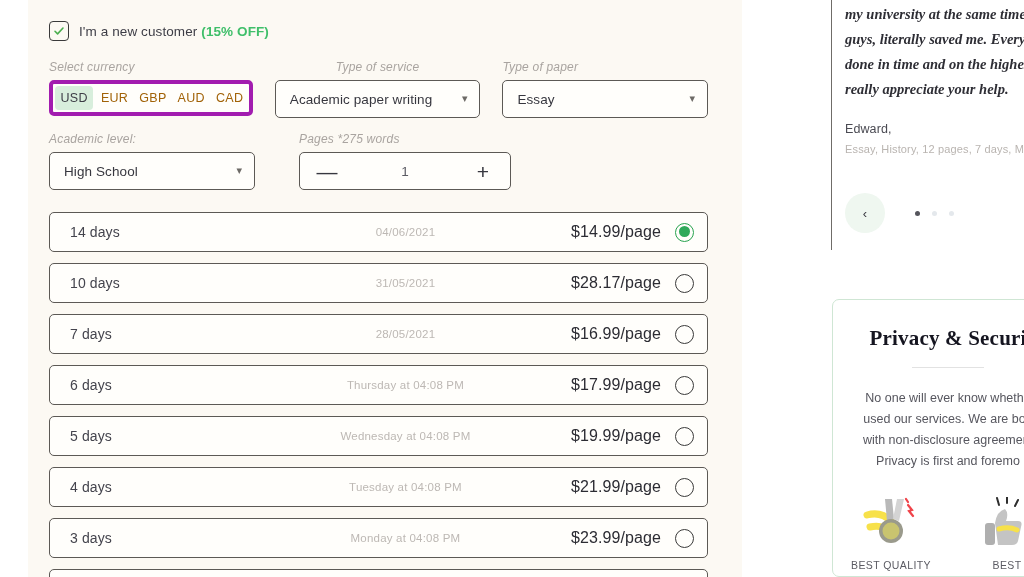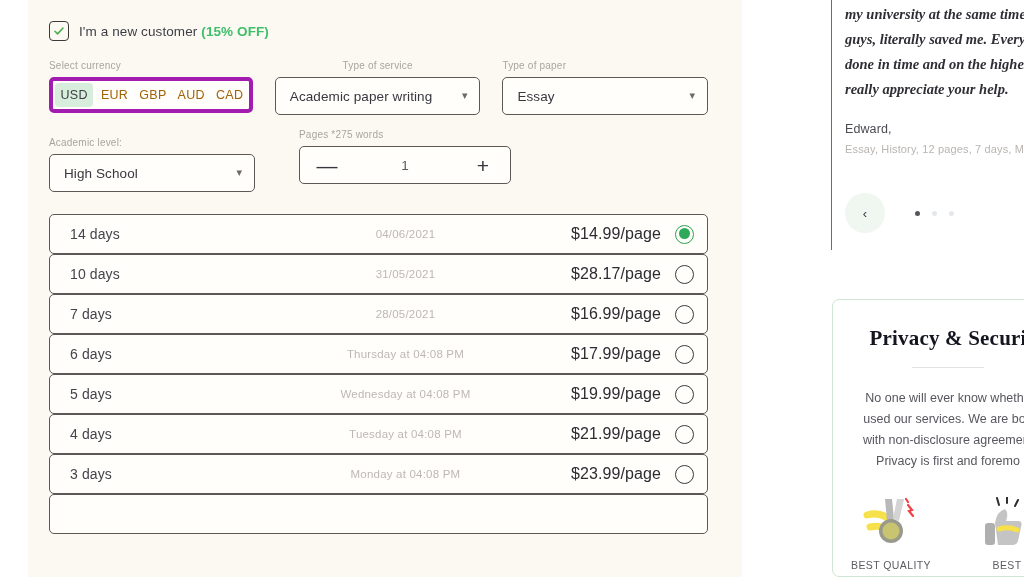--- a/index.html
+++ b/index.html
@@ -47,35 +47,36 @@
     color: #3d3d46;
     letter-spacing: .1px;
   }
   .newcust-label .off {
     color: #3FBF6A;
     font-weight: 700;
   }
 
   
   .field-label {
-    font-size: 10px;
+    font-size: 12px;
     color: #a9a4a0;
     letter-spacing: .2px;
     margin-bottom: 6px;
     white-space: nowrap;
+    font-style: italic;
   }
   .row-fields {
     display: flex;
     gap: 0px;
     margin-top: 14px;
   }
   .col-cur { width: 228px; }
   .col-svc { width: 230px; margin-left: 22px; text-align: center; }
   .col-pap { width: 230px; margin-left: 22px; }
-  .col-lvl { width: 206px; margin-top: 8px; }
+  .col-lvl { width: 206px; }
   .col-pag { width: 212px; margin-left: 44px; }
 
   .currency-box {
     height: 36px;
     border: 4px solid #a21caf;
     border-radius: 5px;
     background: #FFFEFB;
     display: flex;
     align-items: stretch;
     overflow: hidden;
@@ -140,20 +141,21 @@
   
   .deadlines { margin-top: 22px; }
   .dl-row {
     height: 40px;
     border: 1px solid #5c5955;
     border-radius: 5px;
     background: #FFFEFB;
     display: flex; align-items: center;
     box-sizing: border-box;
     padding: 0 13px 0 20px;
+    margin-bottom: 11px;
   }
   .dl-days {
     font-size: 14px;
     color: #44444d;
     width: 218px;
     letter-spacing: .1px;
   }
   .dl-date {
     flex: 1 1 auto;
     text-align: center;

